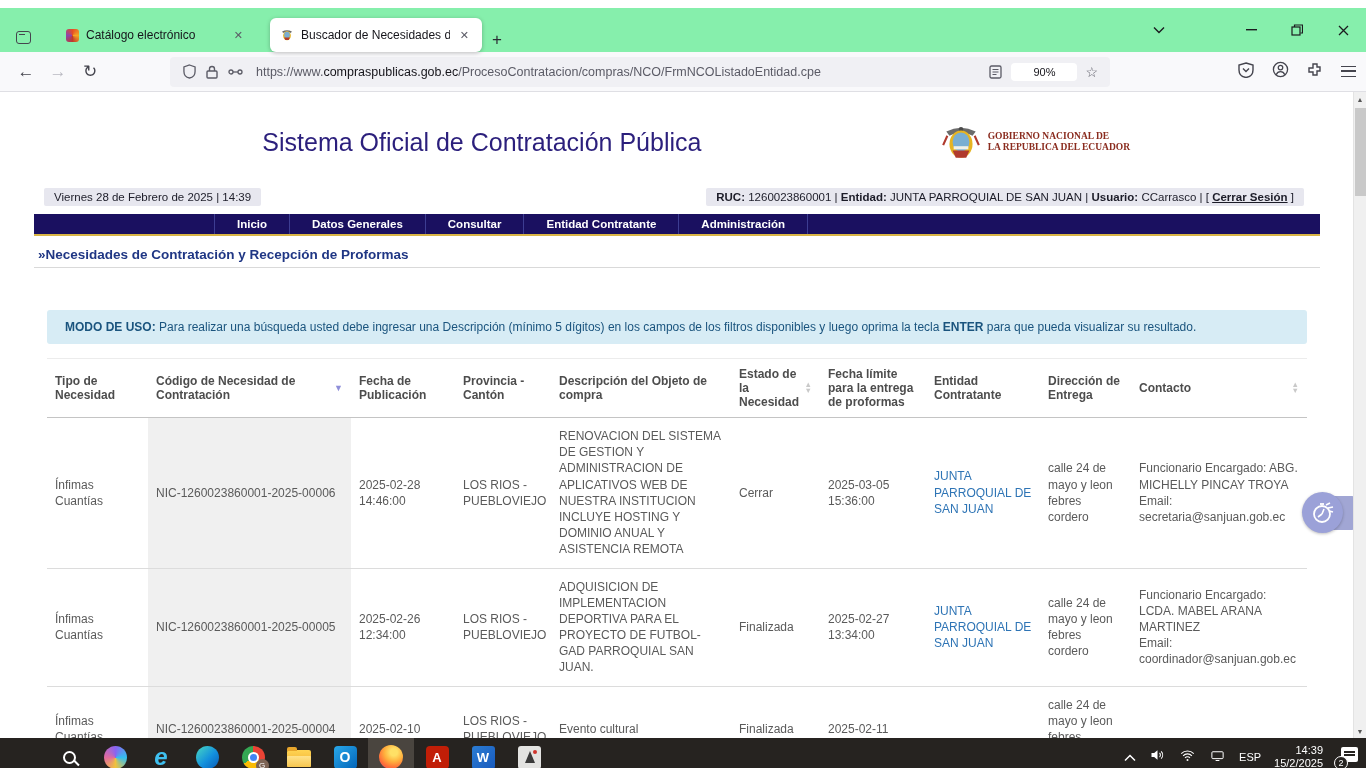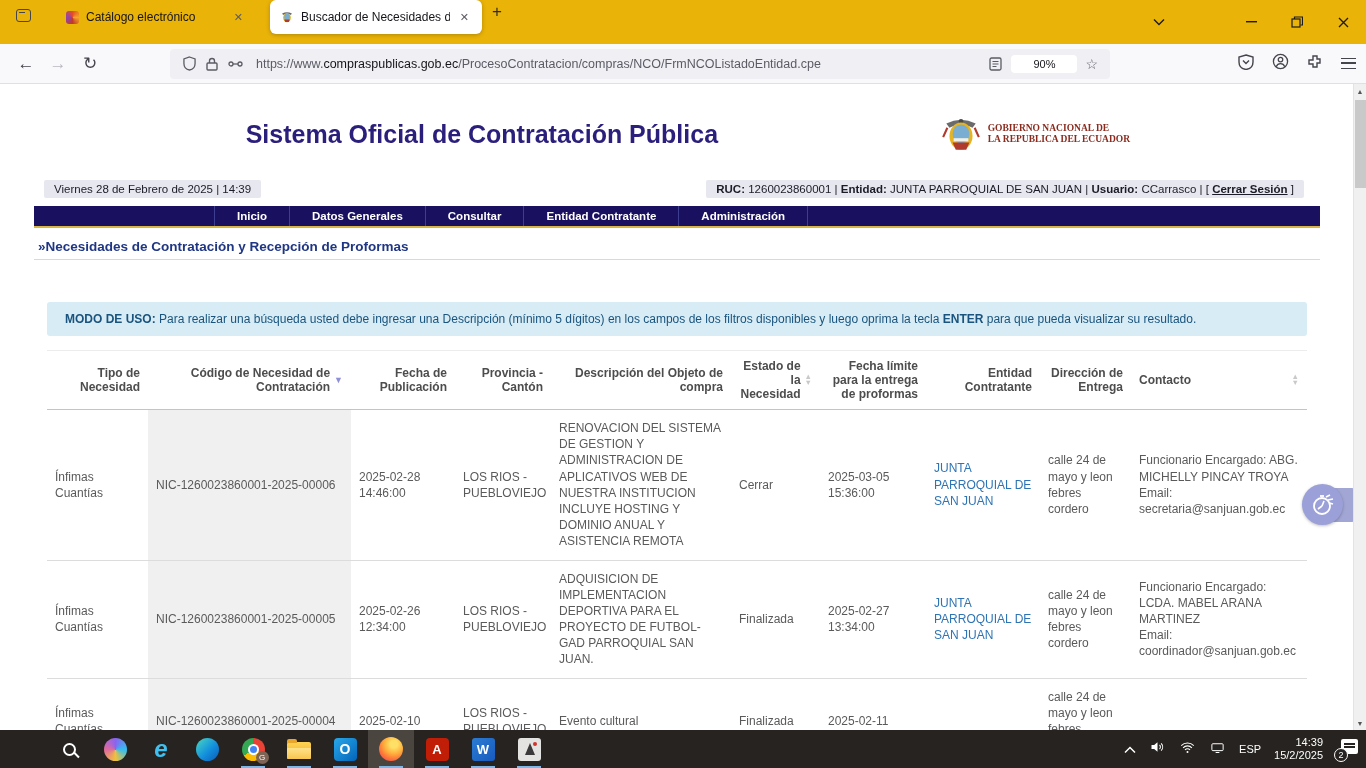--- a/index.html
+++ b/index.html
@@ -1,19 +1,19 @@
 <!DOCTYPE html>
 <html><head>
 <meta charset="utf-8">
 <style>
   * { margin:0; padding:0; box-sizing:border-box; }
   html,body { width:1366px; height:768px; overflow:hidden; font-family:"Liberation Sans",sans-serif; background:#fff; }
 
   
-  .tabbar { height:44px; background:#eab308; display:flex; align-items:flex-start; position:relative; }
+  .tabbar { height:44px; background:#86efac; display:flex; align-items:flex-end; position:relative;margin-top:8px; }
   .fxview { width:30px; height:30px; margin-left:8px; display:flex; align-items:center; justify-content:center; border-radius:4px; }
   .fxview-glyph { width:15px; height:13px; border:1.6px solid #45454e; border-radius:3px; position:relative; }
   .fxview-glyph::before { content:""; position:absolute; left:2px; right:5px; top:2px; height:1.6px; background:#45454e; }
   .tab { display:flex; align-items:center; gap:7px; height:34px; padding:0 10px; margin-left:18px; width:200px; border-radius:6px; font-size:12px; color:#15141a; }
   .tab.active { background:#fff; box-shadow:0 1px 4px rgba(0,0,0,.25); width:212px; margin-left:14px; }
   .tab-title { flex:1; white-space:nowrap; overflow:hidden; }
   .tab-close { color:#5b5b66; font-size:11px; padding:2px 3px; }
   .fav-cat { width:13px; height:13px; border-radius:3px; background:conic-gradient(#e44d26,#f5a623,#c0392b,#8e44ad,#e44d26); flex:none; }
   .coat-mini { width:14px; height:14px; flex:none; }
   .newtab { font-size:17px; color:#2b2b33; padding:2px 10px; }
@@ -38,21 +38,21 @@
   .viewport { position:relative; height:646px; background:#fff; overflow:hidden; }
   .site { width:1306px; margin-left:24px; position:relative; }
 
   .site-header { display:flex; align-items:center; margin-top:8px; height:84px; }
   .cp-logo { margin-left:228px; display:flex; align-items:center; gap:6px; }
   .pix { width:26px; height:34px; position:relative; flex:none; }
   .pix i { position:absolute; width:5px; height:5px; background:#9aa0a6; }
   .cp-text { line-height:13px; }
   .cp-text .l1,.cp-text .l2 { font-size:13px; font-weight:900; color:#1f1f6e; letter-spacing:.3px; }
   .cp-sub { font-size:4.5px; color:#b03a2e; margin-top:1px; letter-spacing:.2px; }
-  .main-title { flex:1; text-align:center; font-size:25px; font-weight:bold; color:#2b1f7c; }
+  .main-title { flex:1; text-align:center; font-size:25px; font-weight:normal; color:#2b1f7c; }
   .gov-logo { margin-right:200px; display:flex; align-items:center; gap:6px; }
   .gov-text { font-family:"Liberation Serif",serif; font-size:9.5px; font-weight:bold; color:#8a2b1e; line-height:11px; }
 
   .bars { display:flex; justify-content:space-between; margin-top:4px; }
   .pill { background:#e7e7ef; border-radius:2px; font-size:11.5px; color:#1c1c28; padding:3px 10px; }
   .pill.left { margin-left:20px; }
   .pill.right { margin-right:26px; }
   .pill b { font-weight:bold; }
   .logout { font-weight:bold; text-decoration:underline; color:#1c1c28; }
 
@@ -68,21 +68,21 @@
 
   .controls { margin:15px 23px 0; display:flex; align-items:center; font-size:12px; color:#4d4d4d; }
   .selwrap { position:relative; margin:0 6px; }
   .selwrap select { appearance:none; -webkit-appearance:none; border:1px solid #8a8a8a; border-radius:3px; background:#fff; font-size:11px; color:#333; padding:1px 16px 1px 5px; height:19px; font-family:"Liberation Sans",sans-serif; }
   .selwrap::after { content:"⌄"; position:absolute; right:4px; top:0; font-size:9px; color:#555; pointer-events:none; }
   .filter { margin-left:auto; display:flex; align-items:center; gap:8px; }
   .filter-label { font-weight:bold; color:#4d4d4d; }
   .filter input { width:150px; height:24px; border:1px solid #b5b5b5; border-radius:3px; margin-right:30px; }
 
   table.grid { border-collapse:collapse; table-layout:fixed; width:1260px; margin:14px 0 0 23px; }
-  .grid th { padding:8px; text-align:right; vertical-align:middle; font-size:12px; font-weight:bold; color:#4d4d4d; border-bottom:1px solid #c4c4c4; border-top:1px solid #ececec; }
+  .grid th { padding:8px; text-align:left; vertical-align:middle; font-size:12px; font-weight:bold; color:#4d4d4d; border-bottom:1px solid #c4c4c4; border-top:1px solid #ececec; }
   .grid td { padding:10px 8px; vertical-align:middle; font-size:12px; color:#5a5a5a; border-bottom:1px solid #dcdcdc; line-height:1.35; }
   .col-tipo{width:101px}.col-cod{width:203px}.col-fpub{width:104px}.col-prov{width:96px}.col-desc{width:180px}.col-est{width:89px}.col-flim{width:106px}.col-ent{width:114px}.col-dir{width:91px}.col-con{width:176px}
   .td-cod { background:#f0f0f0; white-space:nowrap; font-size:11.5px; }
   .thx { display:flex; align-items:center; justify-content:space-between; gap:4px; }
   .sort-desc { color:#8f8fd9; font-size:9px; flex:none; }
   .sort-both { display:flex; flex-direction:column; line-height:.75; font-size:7.5px; color:#c9c9c9; flex:none; }
   .entlink { color:#2e74b5; cursor:pointer; }
 
   
   .fbadge { position:absolute; top:400px; right:18px; width:46px; height:42px; }

